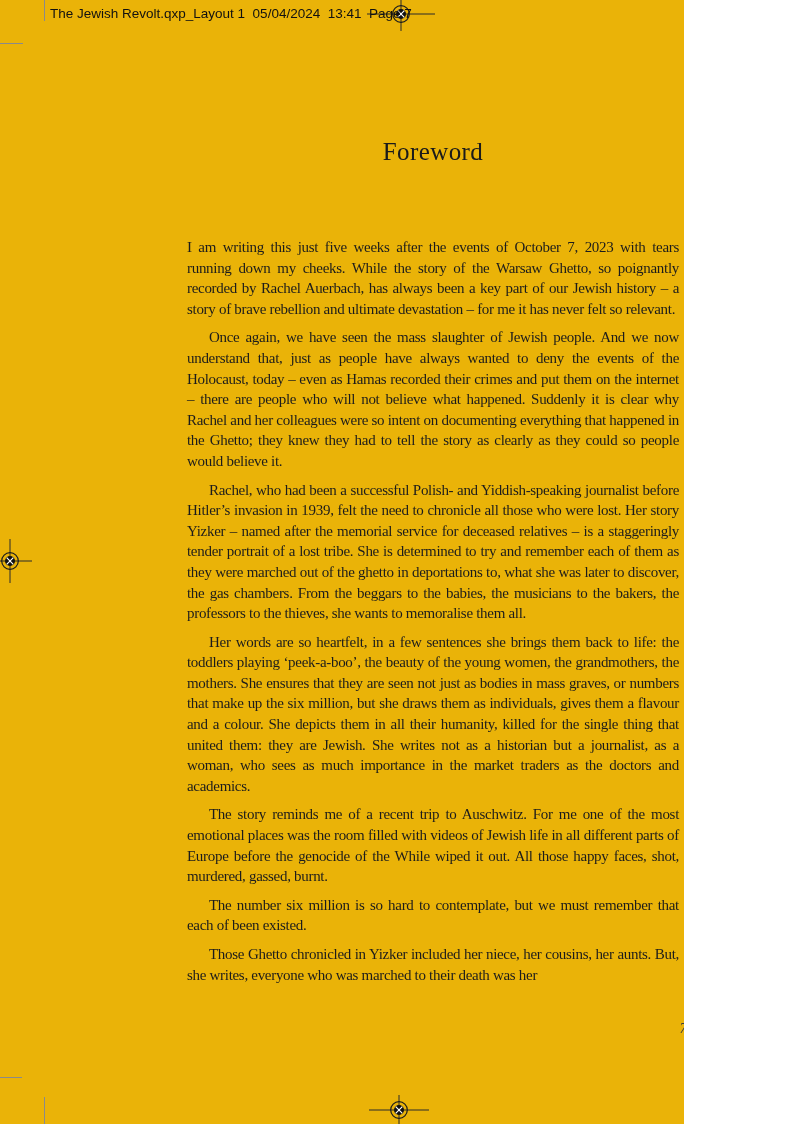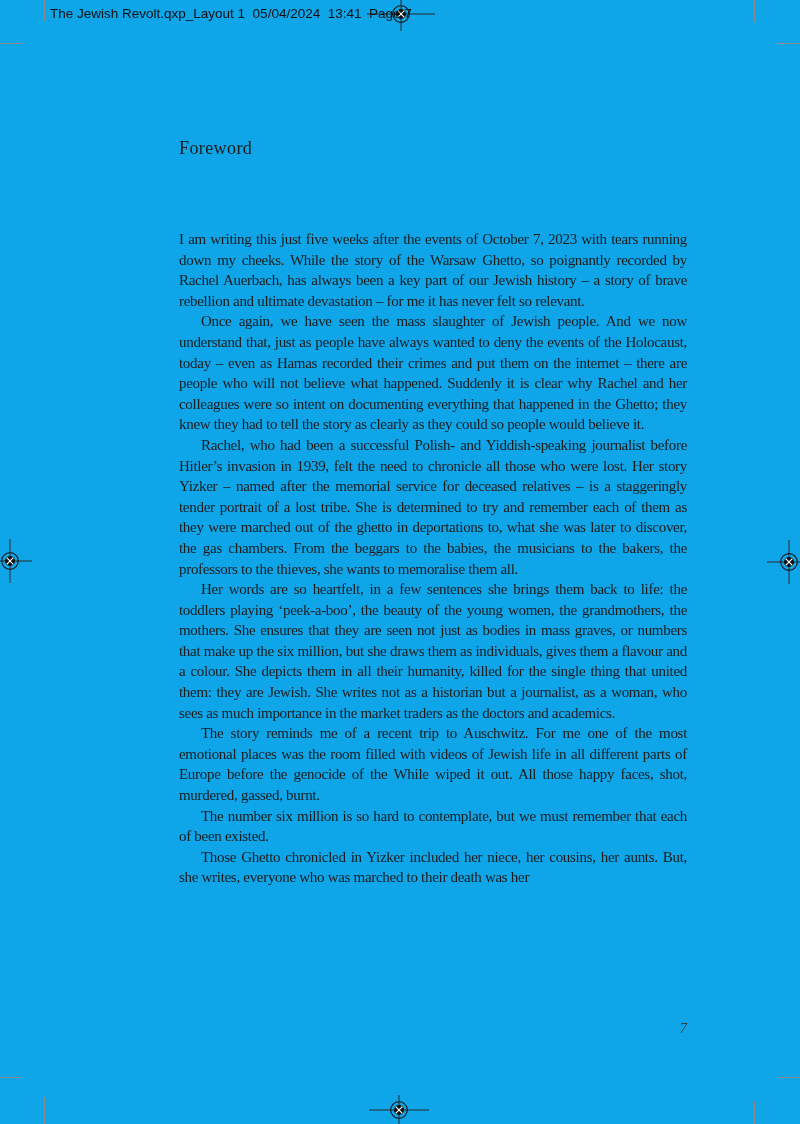--- a/index.html
+++ b/index.html
@@ -1,20 +1,20 @@
 <!DOCTYPE html>
 <html><head>
 <meta charset="utf-8">
 <style>
   html, body { margin: 0; padding: 0; background: #ffffff; }
   .sheet {
     position: relative;
-    width: 800px;
+    width: 684px;
     height: 1124px;
-    background: #0ea5e9;
+    background: #eab308;
     overflow: hidden;
     font-family: "Liberation Serif", serif;
     color: #1c1c1c;
   }
 
   
   .cm { position: absolute; background: #8a8a8a; }
   .cm-tl-v { left: 44px;  top: 0;       width: 1px;  height: 21px; }
   .cm-tl-h { left: 0;     top: 43px;    width: 23px; height: 1px;  }
   .cm-tr-v { left: 754px; top: 0;       width: 1px;  height: 22px; }
@@ -46,38 +46,38 @@
     color: #111111;
     white-space: pre;
   }
 
   
   .chapter-title {
     position: absolute;
     left: 179px;
     top: 138px;
     width: 508px;
-    text-align: left;
-    font-size: 18px;
+    text-align: center;
+    font-size: 25px;
     letter-spacing: 0.4px;
     color: #1b1b1b;
   }
   .body-text {
     position: absolute;
     left: 179px;
     top: 229px;
     width: 508px;
     font-size: 15px;
     letter-spacing: -0.3px;
     line-height: 20.6px;
     text-align: justify;
     text-justify: inter-word;
     hyphens: none;
   }
-  .body-text p { margin: 0; }
+  .body-text p { margin: 8px; }
   .body-text p.indent { text-indent: 22px; }
 
   .folio {
     position: absolute;
     left: 179px;
     top: 1020px;
     width: 508px;
     text-align: right;
     font-style: italic;
     font-size: 15px;

